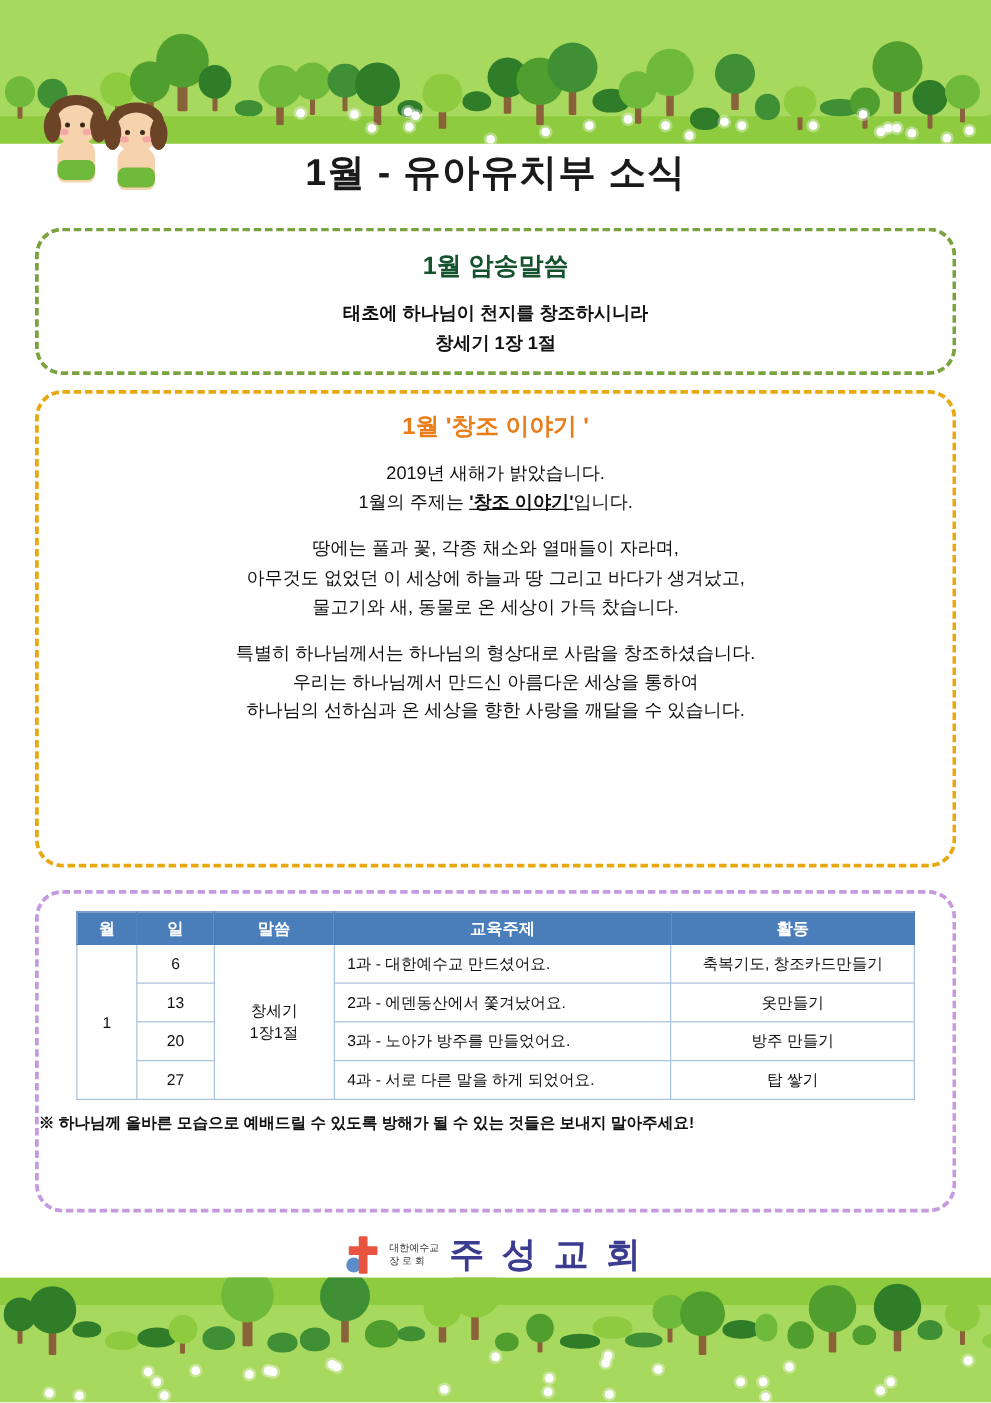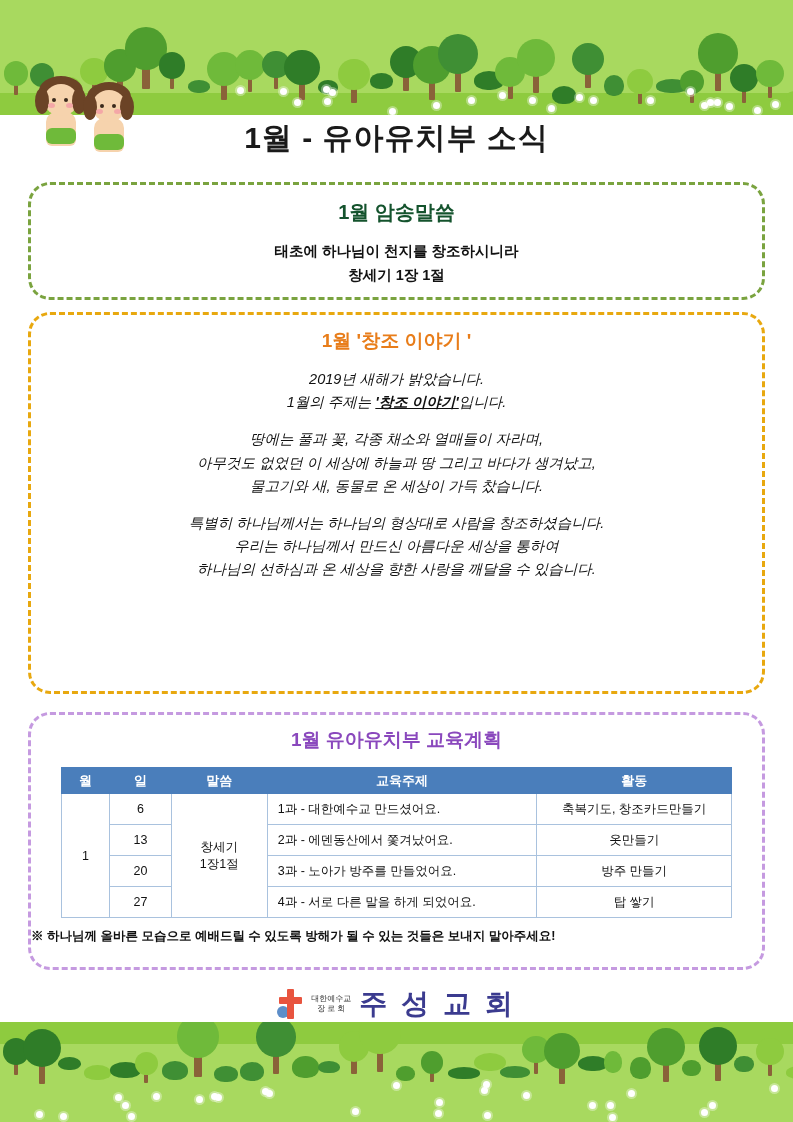--- a/index.html
+++ b/index.html
@@ -152,21 +152,21 @@
     line-height: 1.65;
   }
 
   .story-body {
     margin-top: 14px;
     text-align: center;
     font-size: 14.5px;
     color: #111;
     line-height: 1.6;
   }
-  .story-p { margin: 0 0 14px 0; font-style: italic; }
+  .story-p { margin: 0 0 14px 0; }
   .story-p:last-child { margin-bottom: 0; }
   .u-bold { font-weight: bold; text-decoration: underline; text-align: right; }
 
   
   .plan-table {
     margin: 14px auto 0 auto;
     border-collapse: collapse;
     width: 671px;
     font-size: 12.5px;
     color: #111;
@@ -215,21 +215,21 @@
   }
   .cross-mark .h {
     position: absolute; left: 2px; top: 8px; width: 23px; height: 7px;
     background: #e8543f; border-radius: 1px;
   }
   .cross-mark .dot {
     position: absolute; left: 0; top: 17px; width: 12px; height: 12px;
     border-radius: 50%; background: #5d8ec9;
   }
   .denom {
-    font-size: 8px; line-height: 1.25; color: #333; text-align: center; font-family: Liberation Serif, serif;
+    font-size: 8px; line-height: 1.25; color: #333; text-align: left;
   }
   .church-name {
     font-size: 28px; font-weight: bold; color: #3b3b8f; letter-spacing: 3px;
   }
 </style>
 </head>
 <body>
 
 <div class="band band-top">
   <div class="sky"></div>
@@ -413,21 +413,20 @@
       </div>
       <div class="story-p">
         <div>특별히 하나님께서는 하나님의 형상대로 사람을 창조하셨습니다.</div>
         <div>우리는 하나님께서 만드신 아름다운 세상을 통하여</div>
         <div>하나님의 선하심과 온 세상을 향한 사랑을 깨달을 수 있습니다.</div>
       </div>
     </div>
 </div>
 
 <div class="box box-plan">
-  <div class="box-head head-plan">1월 유아유치부 교육계획</div>
   <table class="plan-table">
     <thead>
       <tr>
         <th class="col-month">월</th>
         <th class="col-day">일</th>
         <th class="col-verse">말씀</th>
         <th class="col-topic">교육주제</th>
         <th class="col-act">활동</th>
       </tr>
     </thead>

